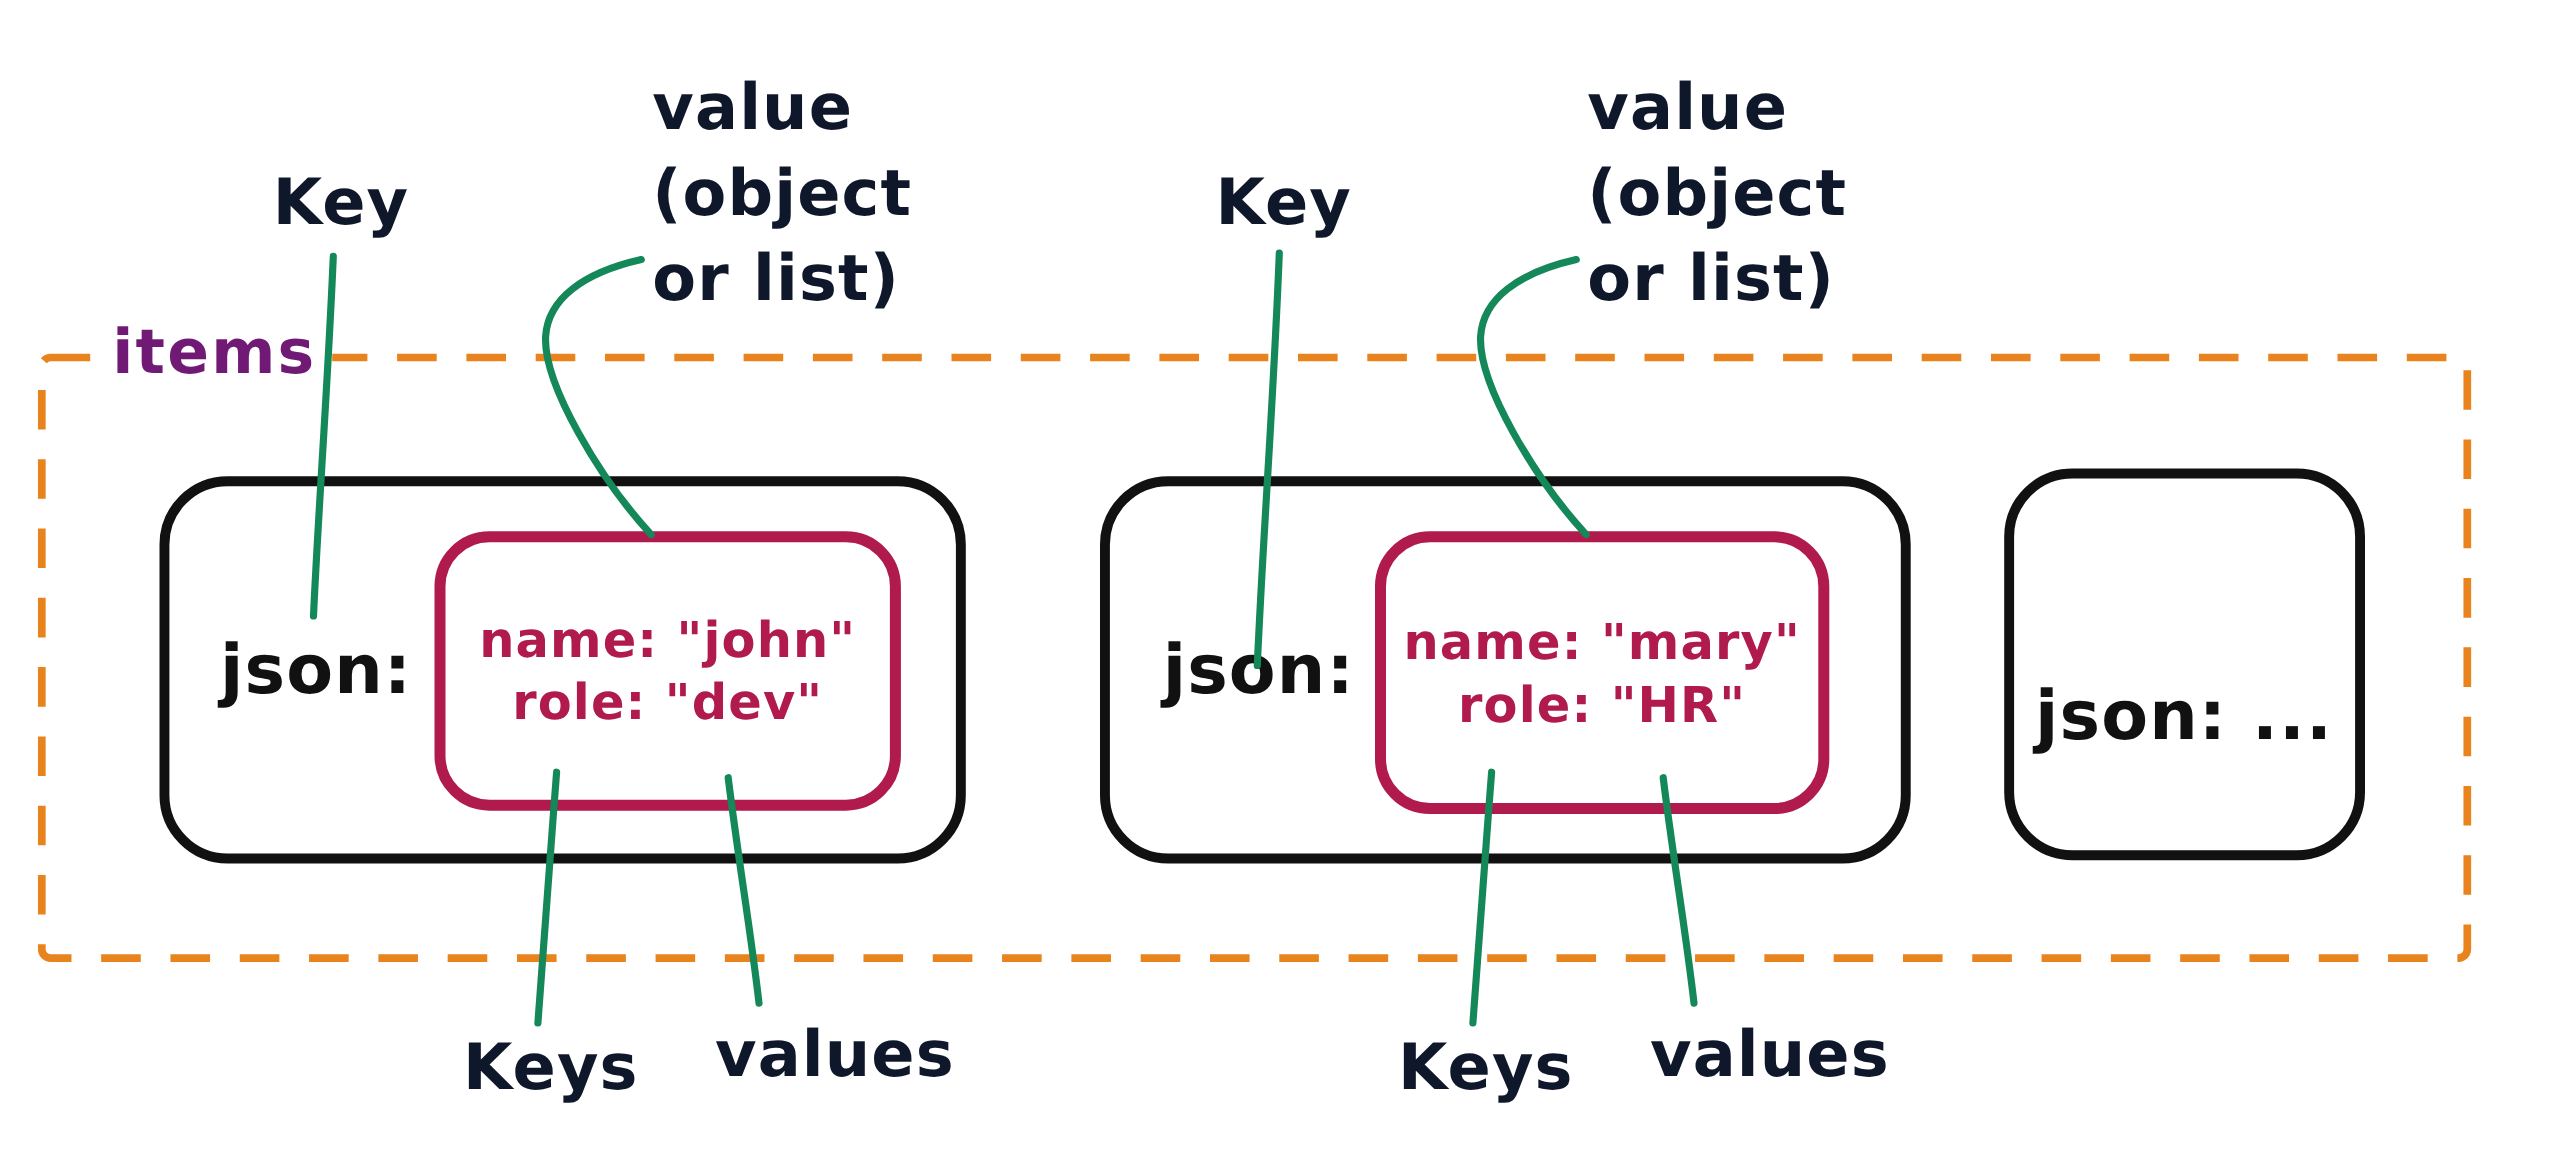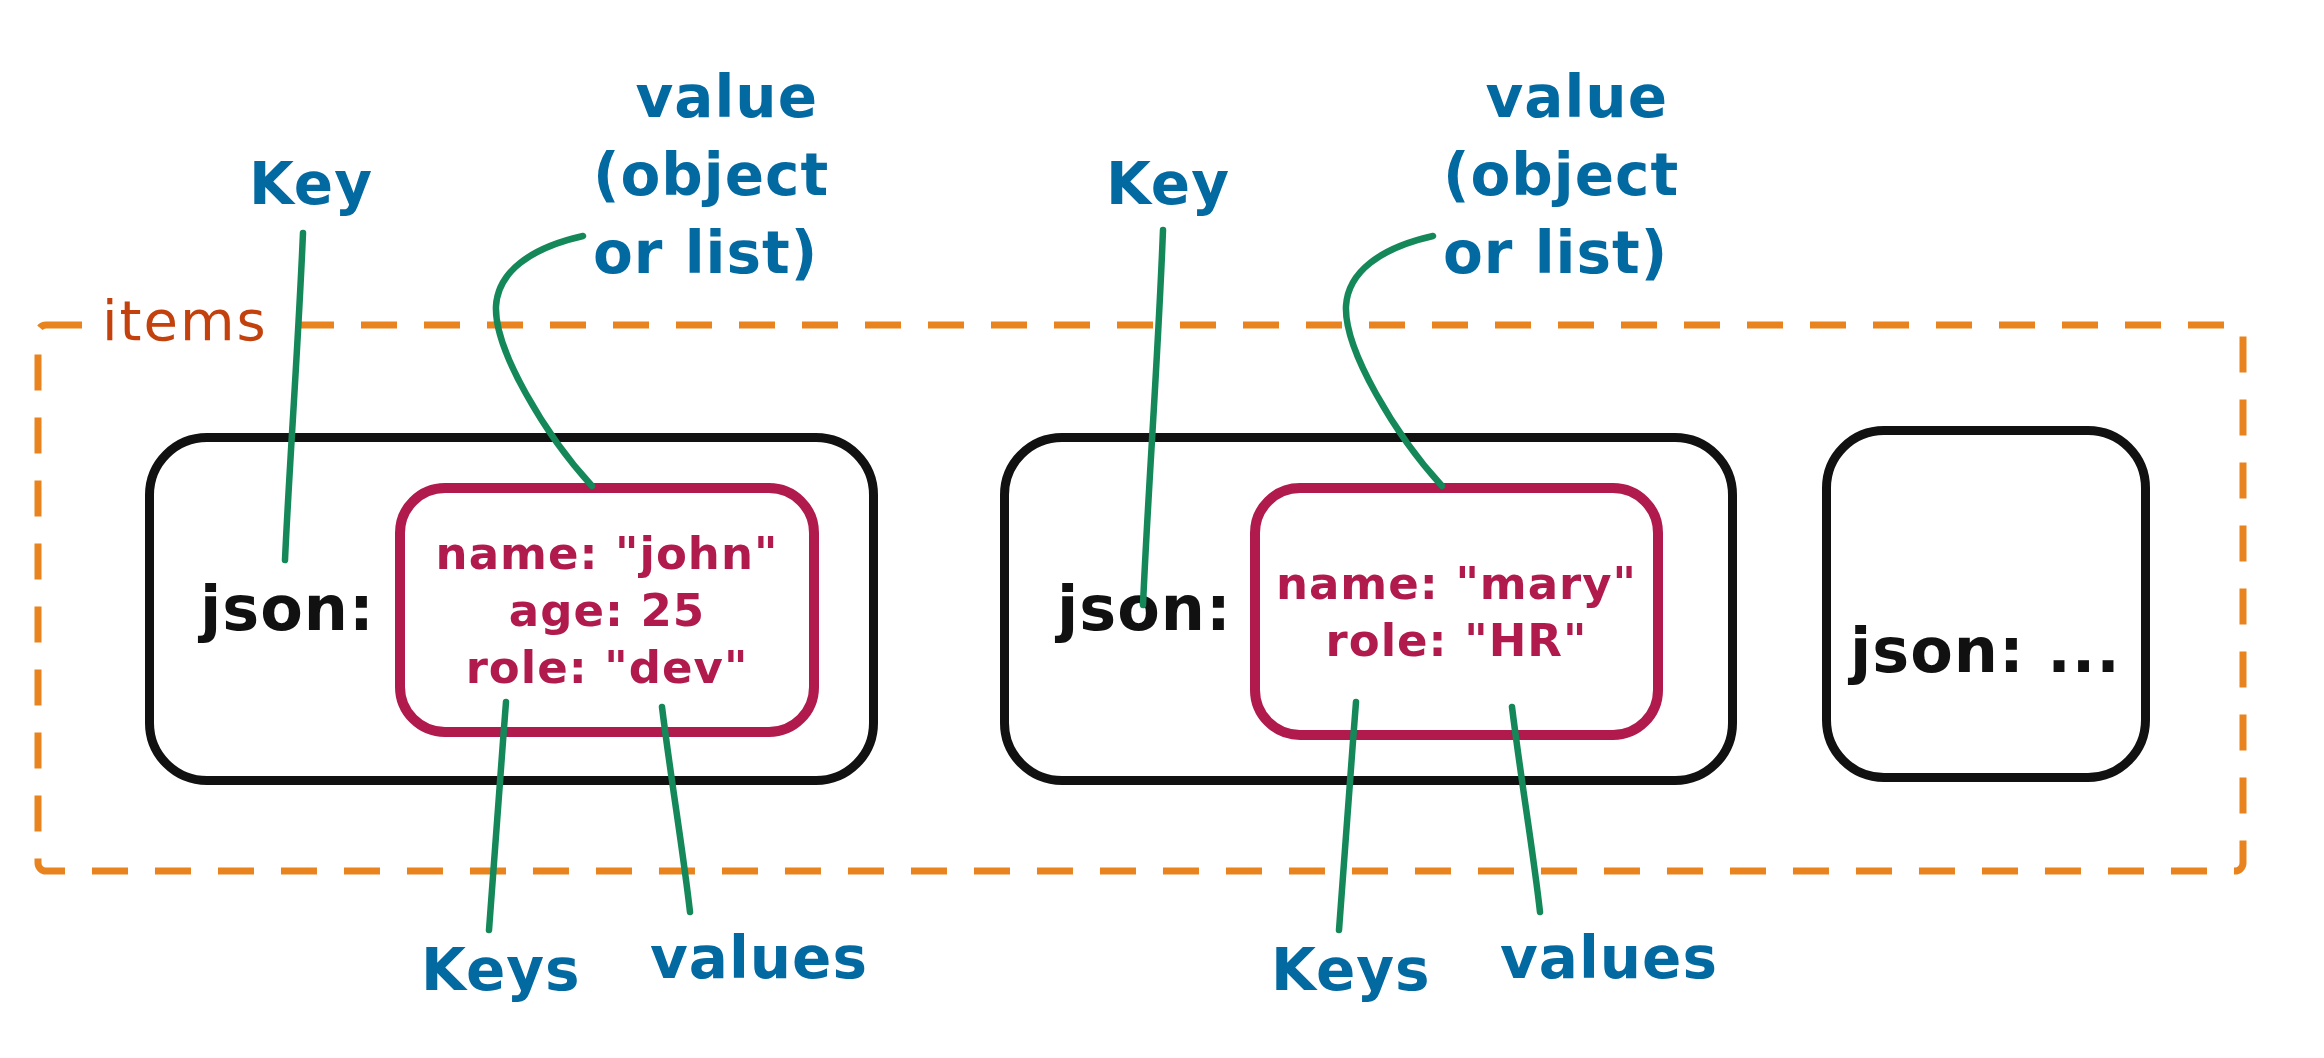--- a/index.html
+++ b/index.html
@@ -22,46 +22,45 @@
   }
   .obj-line {
     color:#B01A4D; font-size:45px; line-height:57px; font-weight:600;
     letter-spacing:1px; white-space:nowrap;
   }
   .json-key {
     position:absolute; z-index:4; color:#111111; font-size:62px; font-weight:600;
     text-align:center; white-space:nowrap; letter-spacing:1px;
   }
   .green-label {
-    position:absolute; z-index:5; color:#0369a1; font-weight:600;
-    font-size:58px; text-align:right; white-space:nowrap; letter-spacing:1px;
+    position:absolute; z-index:5; color:#0f172a; font-weight:600;
+    font-size:58px; text-align:left; white-space:nowrap; letter-spacing:1px;
   }
   .green-label.multiline { line-height:78px; }
   .items-label {
     position:absolute; left:88px; top:291px; z-index:5;
-    color:#c2410c; font-size:56px; font-weight:400; letter-spacing:2px;
+    color:#701a75; font-size:56px; font-weight:700; letter-spacing:2px;
     background:#ffffff; padding:0 14px; line-height:60px;
   }
 </style>
 </head>
 <body>
 
 <div class="canvas">
 
   <svg class="layer-svg dashed-layer">
     <rect x="38" y="325" width="2205" height="546" rx="8" ry="8" fill="none" stroke="#E8831D" stroke-width="7" stroke-dasharray="36 27"></rect>
   </svg>
 
   <div class="items-label">items</div>
 
   <div class="record-box" style="left:145px; top:433px; width:733px; height:352px;"></div>
   <div class="json-key" style="left:200px; top:572px; width:170px;">json:</div>
   <div class="obj-box" style="left:395px; top:483px; width:424px; height:254px;">
     <div class="obj-line">name: "john"</div>
-    <div class="obj-line">age: 25</div>
     <div class="obj-line">role: "dev"</div>
   </div>
 
   <div class="record-box" style="left:1000px; top:433px; width:737px; height:352px;"></div>
   <div class="json-key" style="left:1057px; top:572px; width:170px;">json:</div>
   <div class="obj-box" style="left:1250px; top:483px; width:413px; height:257px;">
     <div class="obj-line">name: "mary"</div>
     <div class="obj-line">role: "HR"</div>
   </div>
 

